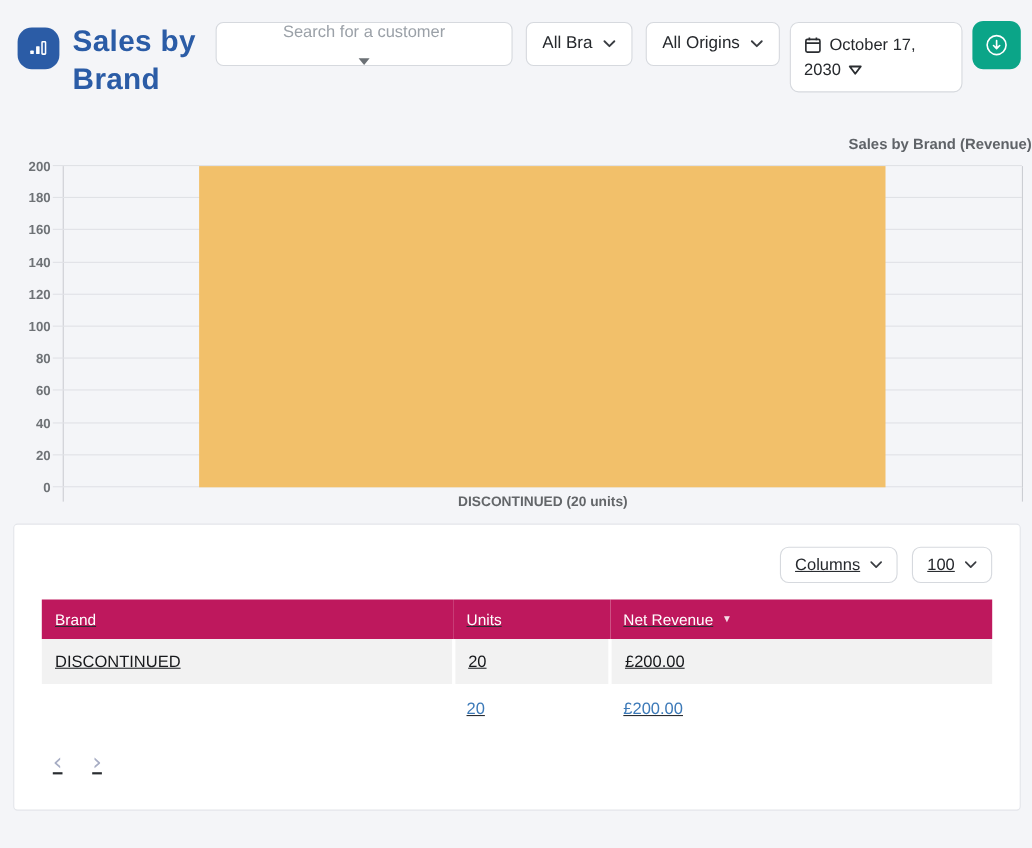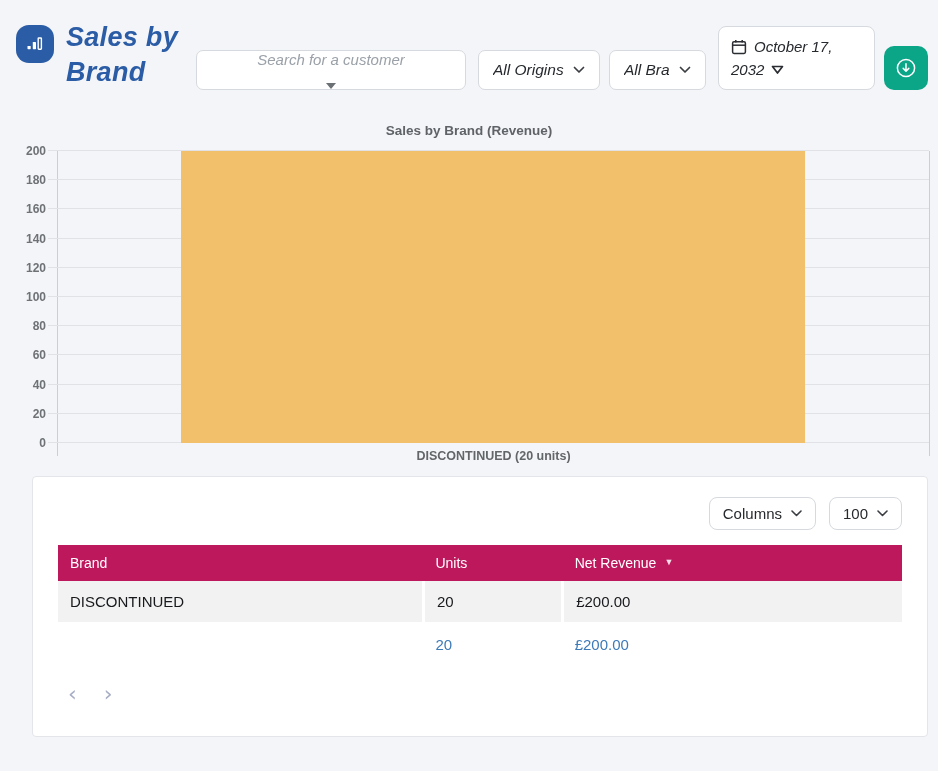--- a/index.html
+++ b/index.html
@@ -5,21 +5,21 @@
   * { box-sizing: border-box; }
   html,body { margin:0; padding:0; }
   body {
     width: 938px; height: 771px; overflow: hidden;
     background: #f4f5f8;
     font-family: "Liberation Sans", sans-serif;
     color: #2a2d31;
   }
 
   
-  .topbar { display:flex; align-items:flex-end; padding:20px 10px 0 16px;font-style:italic; }
+  .topbar { display:flex; align-items:flex-start; padding:20px 10px 0 16px; }
   .brand { display:flex; align-items:flex-start; gap:12px; width:180px; flex:none; }
   .logo {
     width:38px; height:38px; border-radius:13px; background:#2b5ca6;
     display:flex; align-items:center; justify-content:center; margin-top:5px; flex:none;
   }
   .app-title {
     margin:0; font-size:27px; line-height:35px; font-weight:700;
     color:#2b5ca6; letter-spacing:.3px; width:122px;
   }
   .combo {
@@ -40,43 +40,44 @@
   }
   .dline { display:flex; align-items:center; gap:7px; font-size:15px; line-height:23px; color:#26292d; white-space:nowrap; }
   .dl-btn {
     width:44px; height:44px; border:none; border-radius:10px; background:#0ba588;
     display:flex; align-items:center; justify-content:center; cursor:pointer; flex:none;
     margin-top:-1px;
   }
 
   
   .chart { position:relative; margin-top:33px; }
-  .chart-title { text-align:center; font-size:13.5px; font-weight:700; color:#5f6368; }
+  .chart-title { text-align:right; font-size:13.5px; font-weight:700; color:#5f6368; }
   .chart-body { position:relative; height:292px; margin:13px 8px 0 57px; }
   .plot { position:relative; height:100%; border-left:1px solid #ccced3; border-right:1px solid #ccced3; }
   .plot::before, .plot::after {
     content:""; position:absolute; bottom:-13px; width:1px; height:13px; background:#ccced3;
   }
   .plot::before { left:-1px; } .plot::after { right:-1px; }
   .gridline { position:absolute; left:-10px; right:0; height:1px; background:#e0e2e6; z-index:0; }
   .ytick {
     position:absolute; right:calc(100% + 12px); transform:translateY(50%);
     font-size:12px; font-weight:700; color:#6e7276; white-space:nowrap;
   }
   .bar { position:absolute; bottom:0; left:14.1%; width:71.7%; z-index:1; }
   .x-label {
     margin:6px 8px 0 57px; text-align:center;
     font-size:12.5px; font-weight:700; color:#636669;
   }
 
   
   .card {
-    margin:13px 10px 0 32px; height:261px;
+    margin:13px 10px 0 12px; height:261px;
     background:#fff; border:1px solid #e3e5ea; border-radius:4px;
     padding:20px 25px 0 25px;
+    text-decoration:underline;
   }
   .card-controls { display:flex; justify-content:flex-end; gap:13px; }
   .btn {
     height:33px; background:#fff; border:1px solid #d6d9de; border-radius:8px;
     display:flex; align-items:center; gap:9px; padding:0 13px;
     font-size:15px; color:#26292d; cursor:pointer; font-family:inherit;
   }
   table { width:100%; border-collapse:collapse; margin-top:15px; table-layout:fixed; }
   col.c-brand { width:43.3%; } col.c-units { width:16.5%; } col.c-rev { width:40.2%; }
   thead th {
@@ -103,46 +104,46 @@
       </svg>
     </span>
     <h1 class="app-title">Sales by Brand</h1>
   </div>
 
   <div class="combo search">
     <span class="placeholder">Search for a customer</span>
     <span class="tri-down"></span>
   </div>
 
+  <div class="combo filter filter-brands">
+    <span class="label">All Bra</span>
+    <svg class="chev" width="12" height="8" viewBox="0 0 12 8">
+        <path d="M1.5 1.5 L6 6 L10.5 1.5" fill="none" stroke="#3a3d42" stroke-width="1.7" stroke-linecap="round" stroke-linejoin="round"></path>
+      </svg>
+  </div>
+
   <div class="combo filter filter-origins">
     <span class="label">All Origins</span>
-    <svg class="chev" width="12" height="8" viewBox="0 0 12 8">
-        <path d="M1.5 1.5 L6 6 L10.5 1.5" fill="none" stroke="#3a3d42" stroke-width="1.7" stroke-linecap="round" stroke-linejoin="round"></path>
-      </svg>
-  </div>
-
-  <div class="combo filter filter-brands">
-    <span class="label">All Bra</span>
     <svg class="chev" width="12" height="8" viewBox="0 0 12 8">
         <path d="M1.5 1.5 L6 6 L10.5 1.5" fill="none" stroke="#3a3d42" stroke-width="1.7" stroke-linecap="round" stroke-linejoin="round"></path>
       </svg>
   </div>
 
   <div class="datebox">
     <span class="dline">
       <svg width="16" height="16" viewBox="0 0 16 16">
         <rect x="1.6" y="2.8" width="12.8" height="11.6" rx="1.4" fill="none" stroke="#2a2d31" stroke-width="1.5"></rect>
         <line x1="1.6" y1="6.2" x2="14.4" y2="6.2" stroke="#2a2d31" stroke-width="1.5"></line>
         <line x1="4.8" y1="1" x2="4.8" y2="3.6" stroke="#2a2d31" stroke-width="1.5"></line>
         <line x1="11.2" y1="1" x2="11.2" y2="3.6" stroke="#2a2d31" stroke-width="1.5"></line>
       </svg>
       <span>October 17,</span>
     </span>
     <span class="dline">
-      <span>2032</span>
+      <span>2030</span>
       <svg width="13" height="10" viewBox="0 0 13 10">
           <path d="M1.5 1.5 L11.5 1.5 L6.5 8 Z" fill="none" stroke="#2a2d31" stroke-width="1.7" stroke-linejoin="round"></path>
         </svg>
     </span>
   </div>
 
   <button class="dl-btn">
     <svg width="24" height="24" viewBox="0 0 24 24">
       <circle cx="12" cy="12" r="8.6" fill="none" stroke="#fff" stroke-width="1.5"></circle>
       <path d="M12 7.8 V15 M9.2 12.4 L12 15.2 L14.8 12.4" fill="none" stroke="#fff" stroke-width="1.5" stroke-linecap="round" stroke-linejoin="round"></path>

